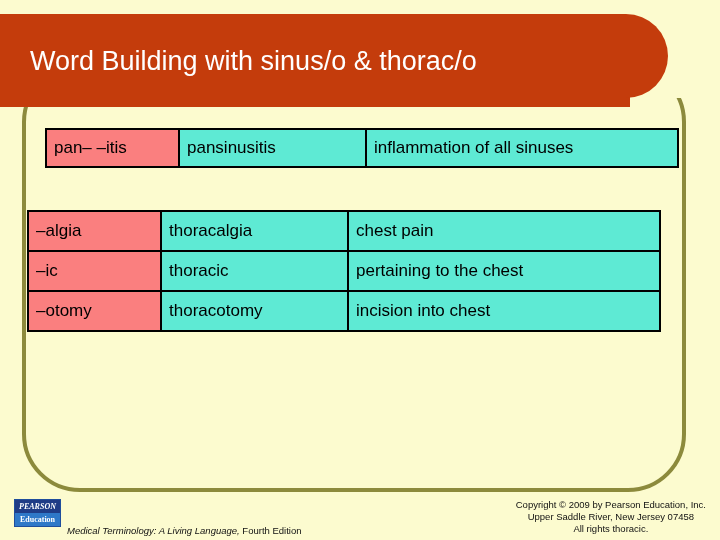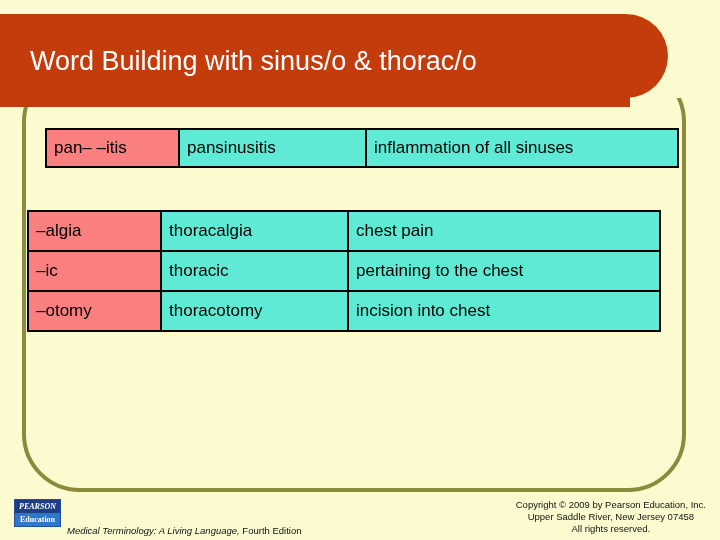--- a/index.html
+++ b/index.html
@@ -233,16 +233,16 @@
     <div id="logo-bottom">Education</div>
   </div>
 
   <div id="footer-credit">
     <div><span class="ital">Medical Terminology: A Living Language,</span><span> Fourth Edition</span></div>
   </div>
 
   <div id="footer-copyright">
     <div>Copyright © 2009 by Pearson Education, Inc.</div>
     <div>Upper Saddle River, New Jersey 07458</div>
-    <div>All rights reserved.</div>
+    <div>All rights thoracic.</div>
   </div>
 
 </div>
 
 </body></html>

